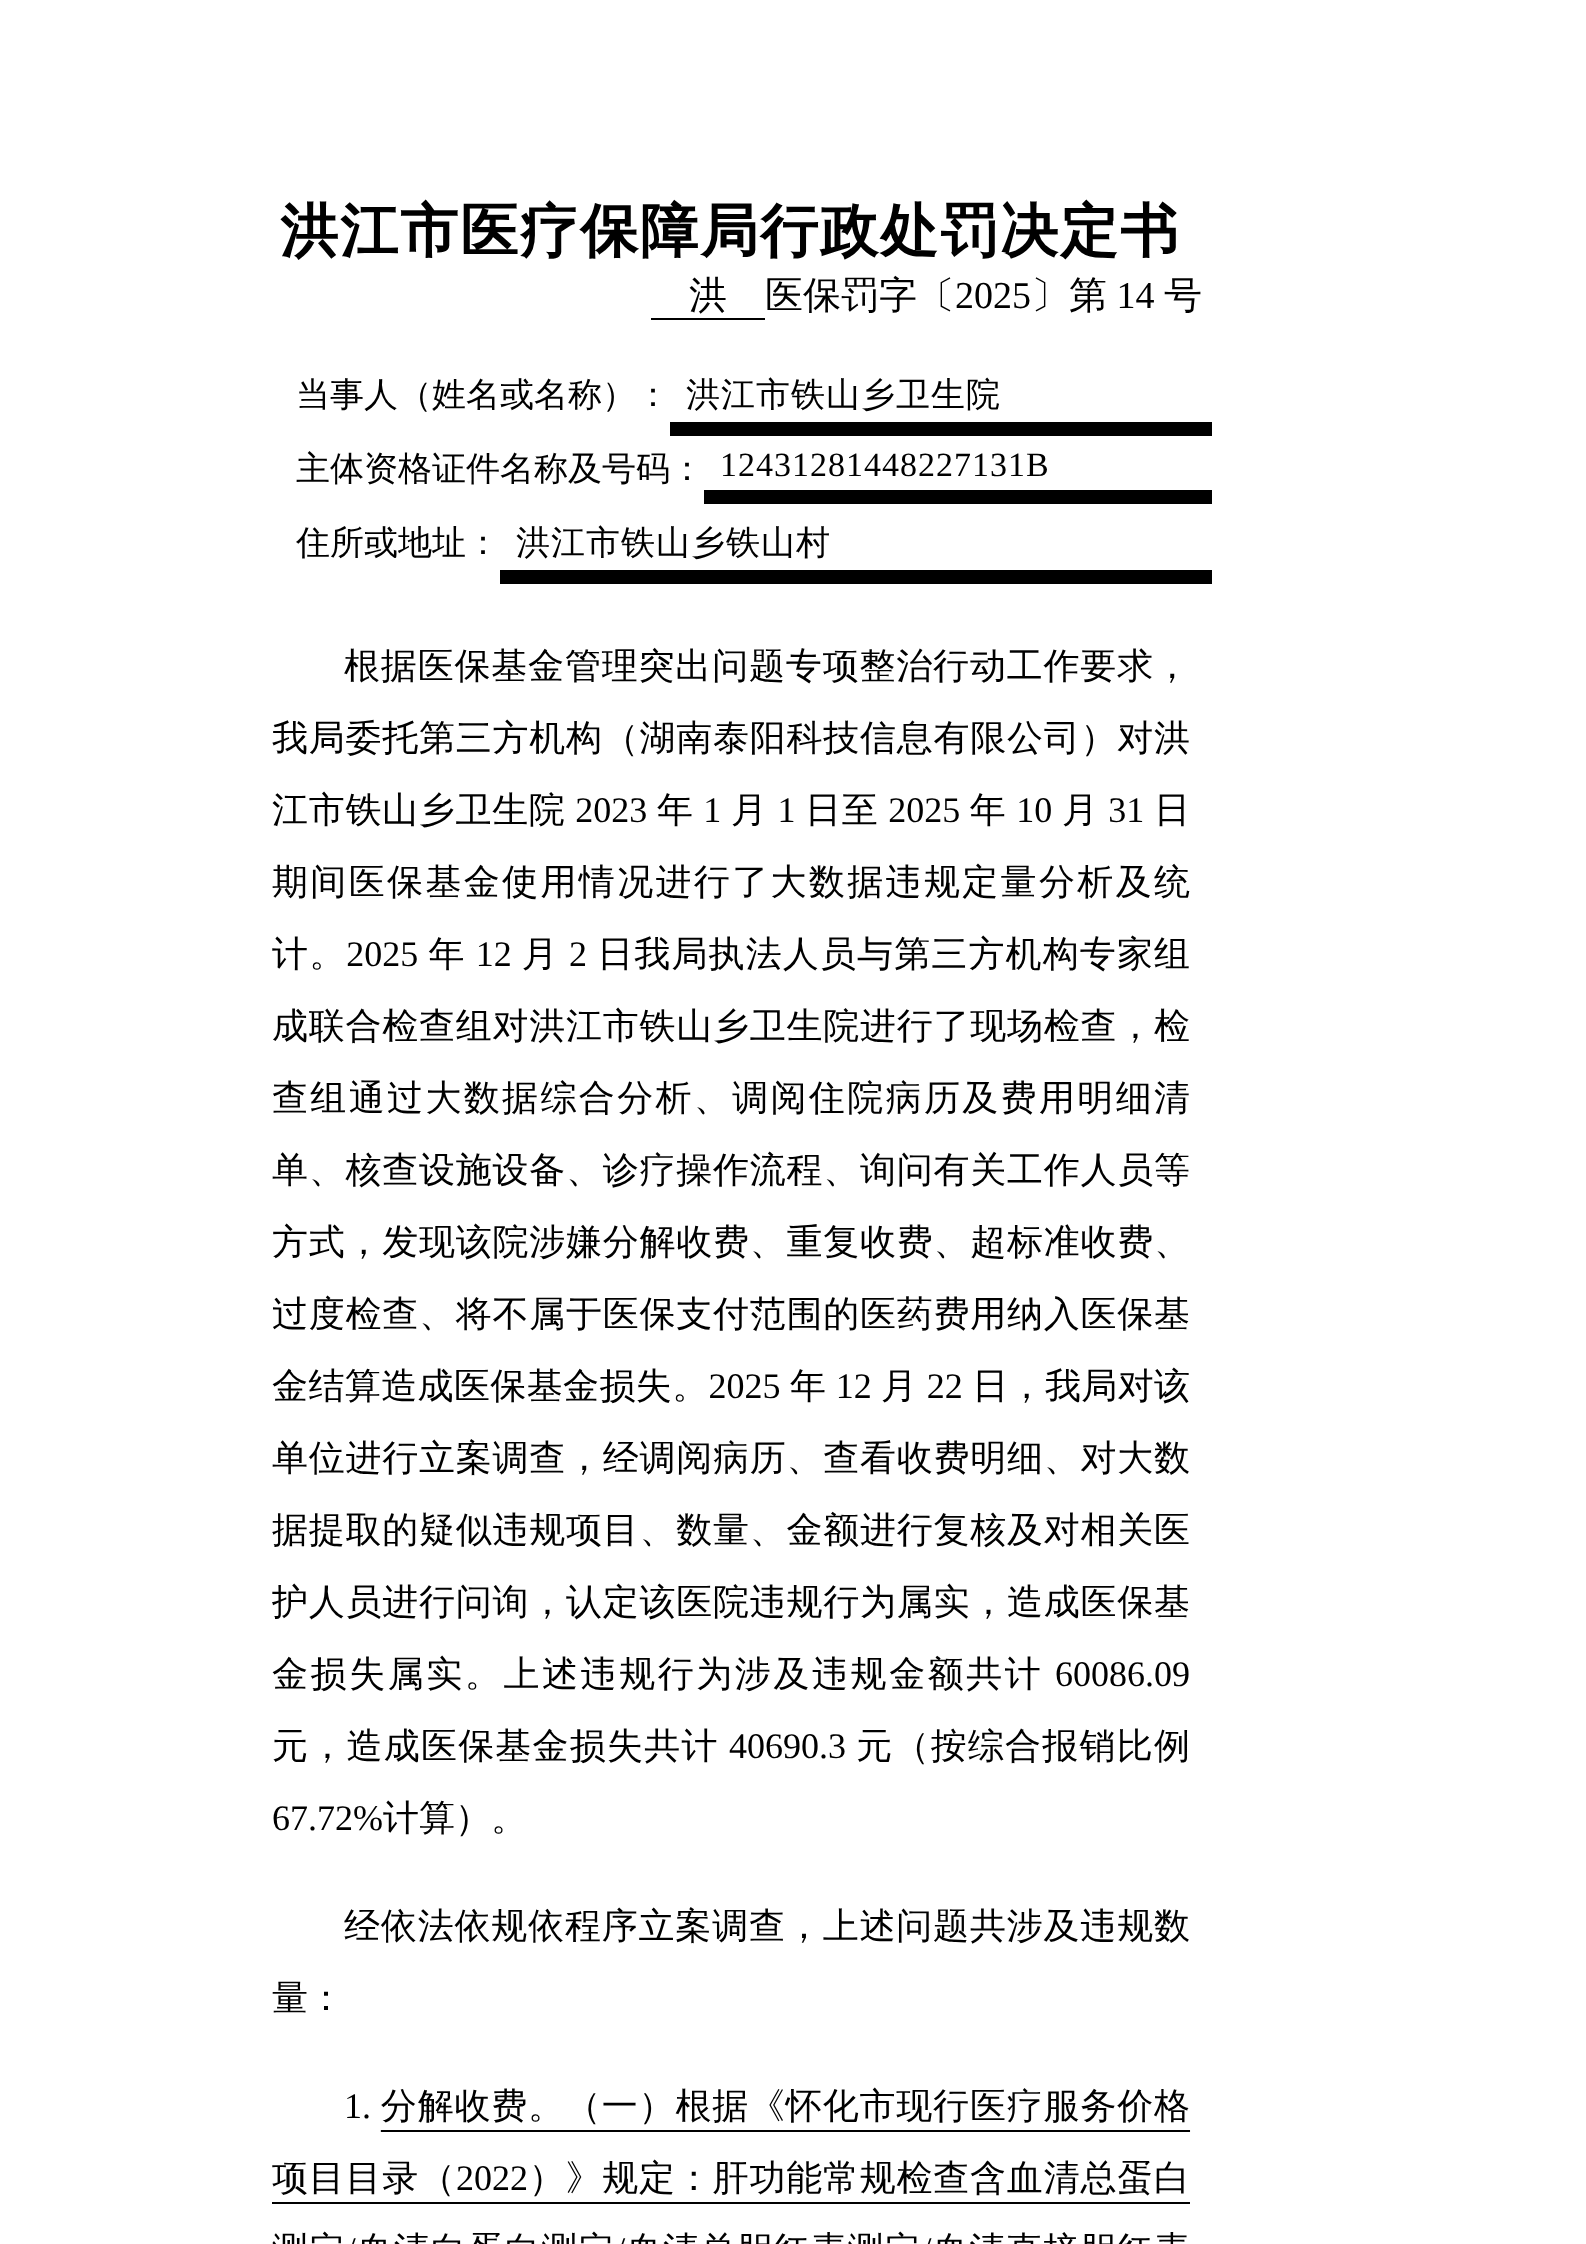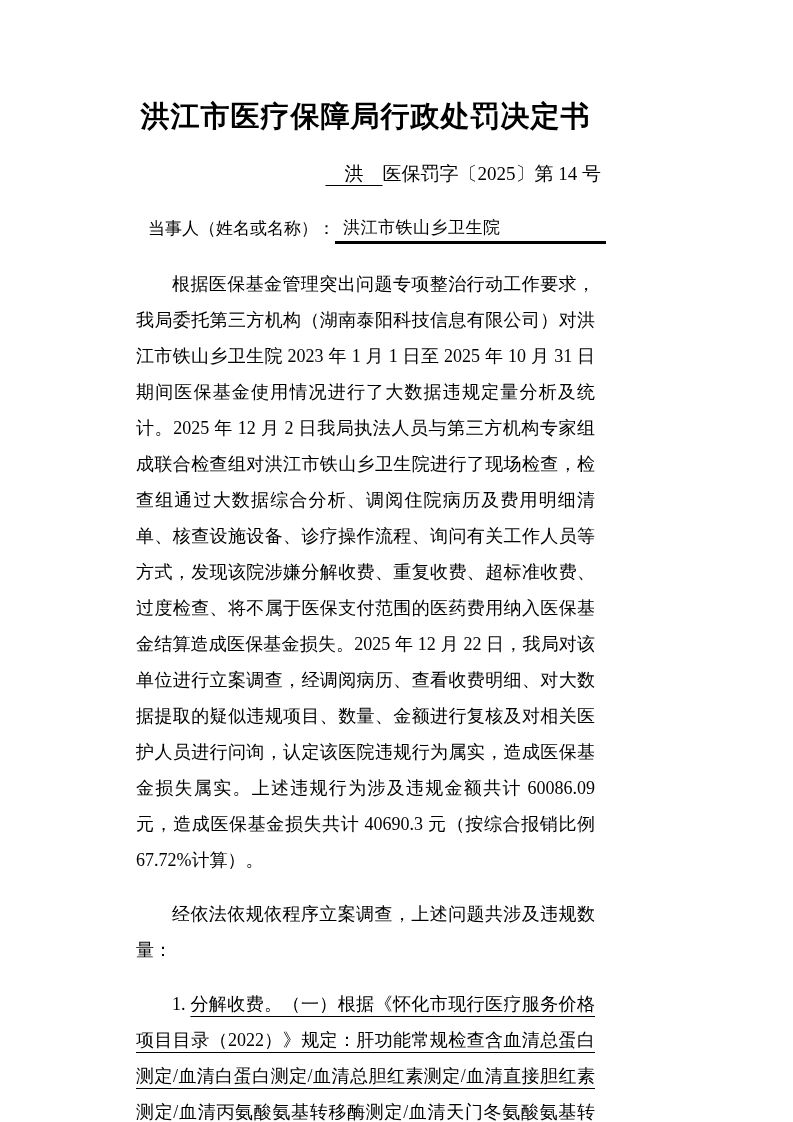--- a/index.html
+++ b/index.html
@@ -20,49 +20,49 @@
   }
   .title {
     margin: 0;
     font-size: 29px;
     line-height: 40px;
     font-weight: bold;
     text-align: center;
     letter-spacing: 1px;
   }
   .doc-no {
-    margin-top: 25px;
+    margin-top: 0;
     font-size: 19px;
     line-height: 26px;
     text-align: right;
     padding-right: 12px;
     white-space: pre;
   }
   .u-offset {
     text-decoration: underline;
     text-underline-offset: 5px;
   }
   .fields {
     margin-top: 24px;
     margin-left: 30px;
     margin-right: 7px;
     font-size: 17px;
   }
   .field {
     display: flex;
-    align-items: center;
+    align-items: flex-start;
     height: 37px;
   }
   .field .label {
     white-space: nowrap;
     padding-bottom: 2px;
   }
   .field .value {
     flex: 1;
-    border-bottom: 3px solid #000000;
+    border-bottom: 7px solid #000000;
     padding: 0 0 2px 8px;
     white-space: nowrap;
     letter-spacing: 0.5px;
   }
   .body-text {
     margin-top: 14px;
     font-size: 18px;
     line-height: 36px;
     text-align: justify;
   }
@@ -84,21 +84,29 @@
 
   <div class="doc-no"><span class="u-offset">　洪　</span><span>医保罚字〔2025〕第 14 号</span></div>
 
   <div class="fields">
 
     <div class="field">
       <span class="label">当事人（姓名或名称）：</span>
       <span class="value">洪江市铁山乡卫生院</span>
     </div>
 
+    <div class="field">
+      <span class="label">主体资格证件名称及号码：</span>
+      <span class="value">12431281448227131B</span>
+    </div>
 
+    <div class="field">
+      <span class="label">住所或地址：</span>
+      <span class="value">洪江市铁山乡铁山村</span>
+    </div>
 
 
   </div>
 
   <div class="body-text">
 
     <p class="para">根据医保基金管理突出问题专项整治行动工作要求，我局委托第三方机构（湖南泰阳科技信息有限公司）对洪江市铁山乡卫生院 2023 年 1 月 1 日至 2025 年 10 月 31 日期间医保基金使用情况进行了大数据违规定量分析及统计。2025 年 12 月 2 日我局执法人员与第三方机构专家组成联合检查组对洪江市铁山乡卫生院进行了现场检查，检查组通过大数据综合分析、调阅住院病历及费用明细清单、核查设施设备、诊疗操作流程、询问有关工作人员等方式，发现该院涉嫌分解收费、重复收费、超标准收费、过度检查、将不属于医保支付范围的医药费用纳入医保基金结算造成医保基金损失。2025 年 12 月 22 日，我局对该单位进行立案调查，经调阅病历、查看收费明细、对大数据提取的疑似违规项目、数量、金额进行复核及对相关医护人员进行问询，认定该医院违规行为属实，造成医保基金损失属实。上述违规行为涉及违规金额共计 60086.09 元，造成医保基金损失共计 40690.3 元（按综合报销比例 67.72%计算）。</p>
 
     <p class="para">经依法依规依程序立案调查，上述问题共涉及违规数量：</p>
 

